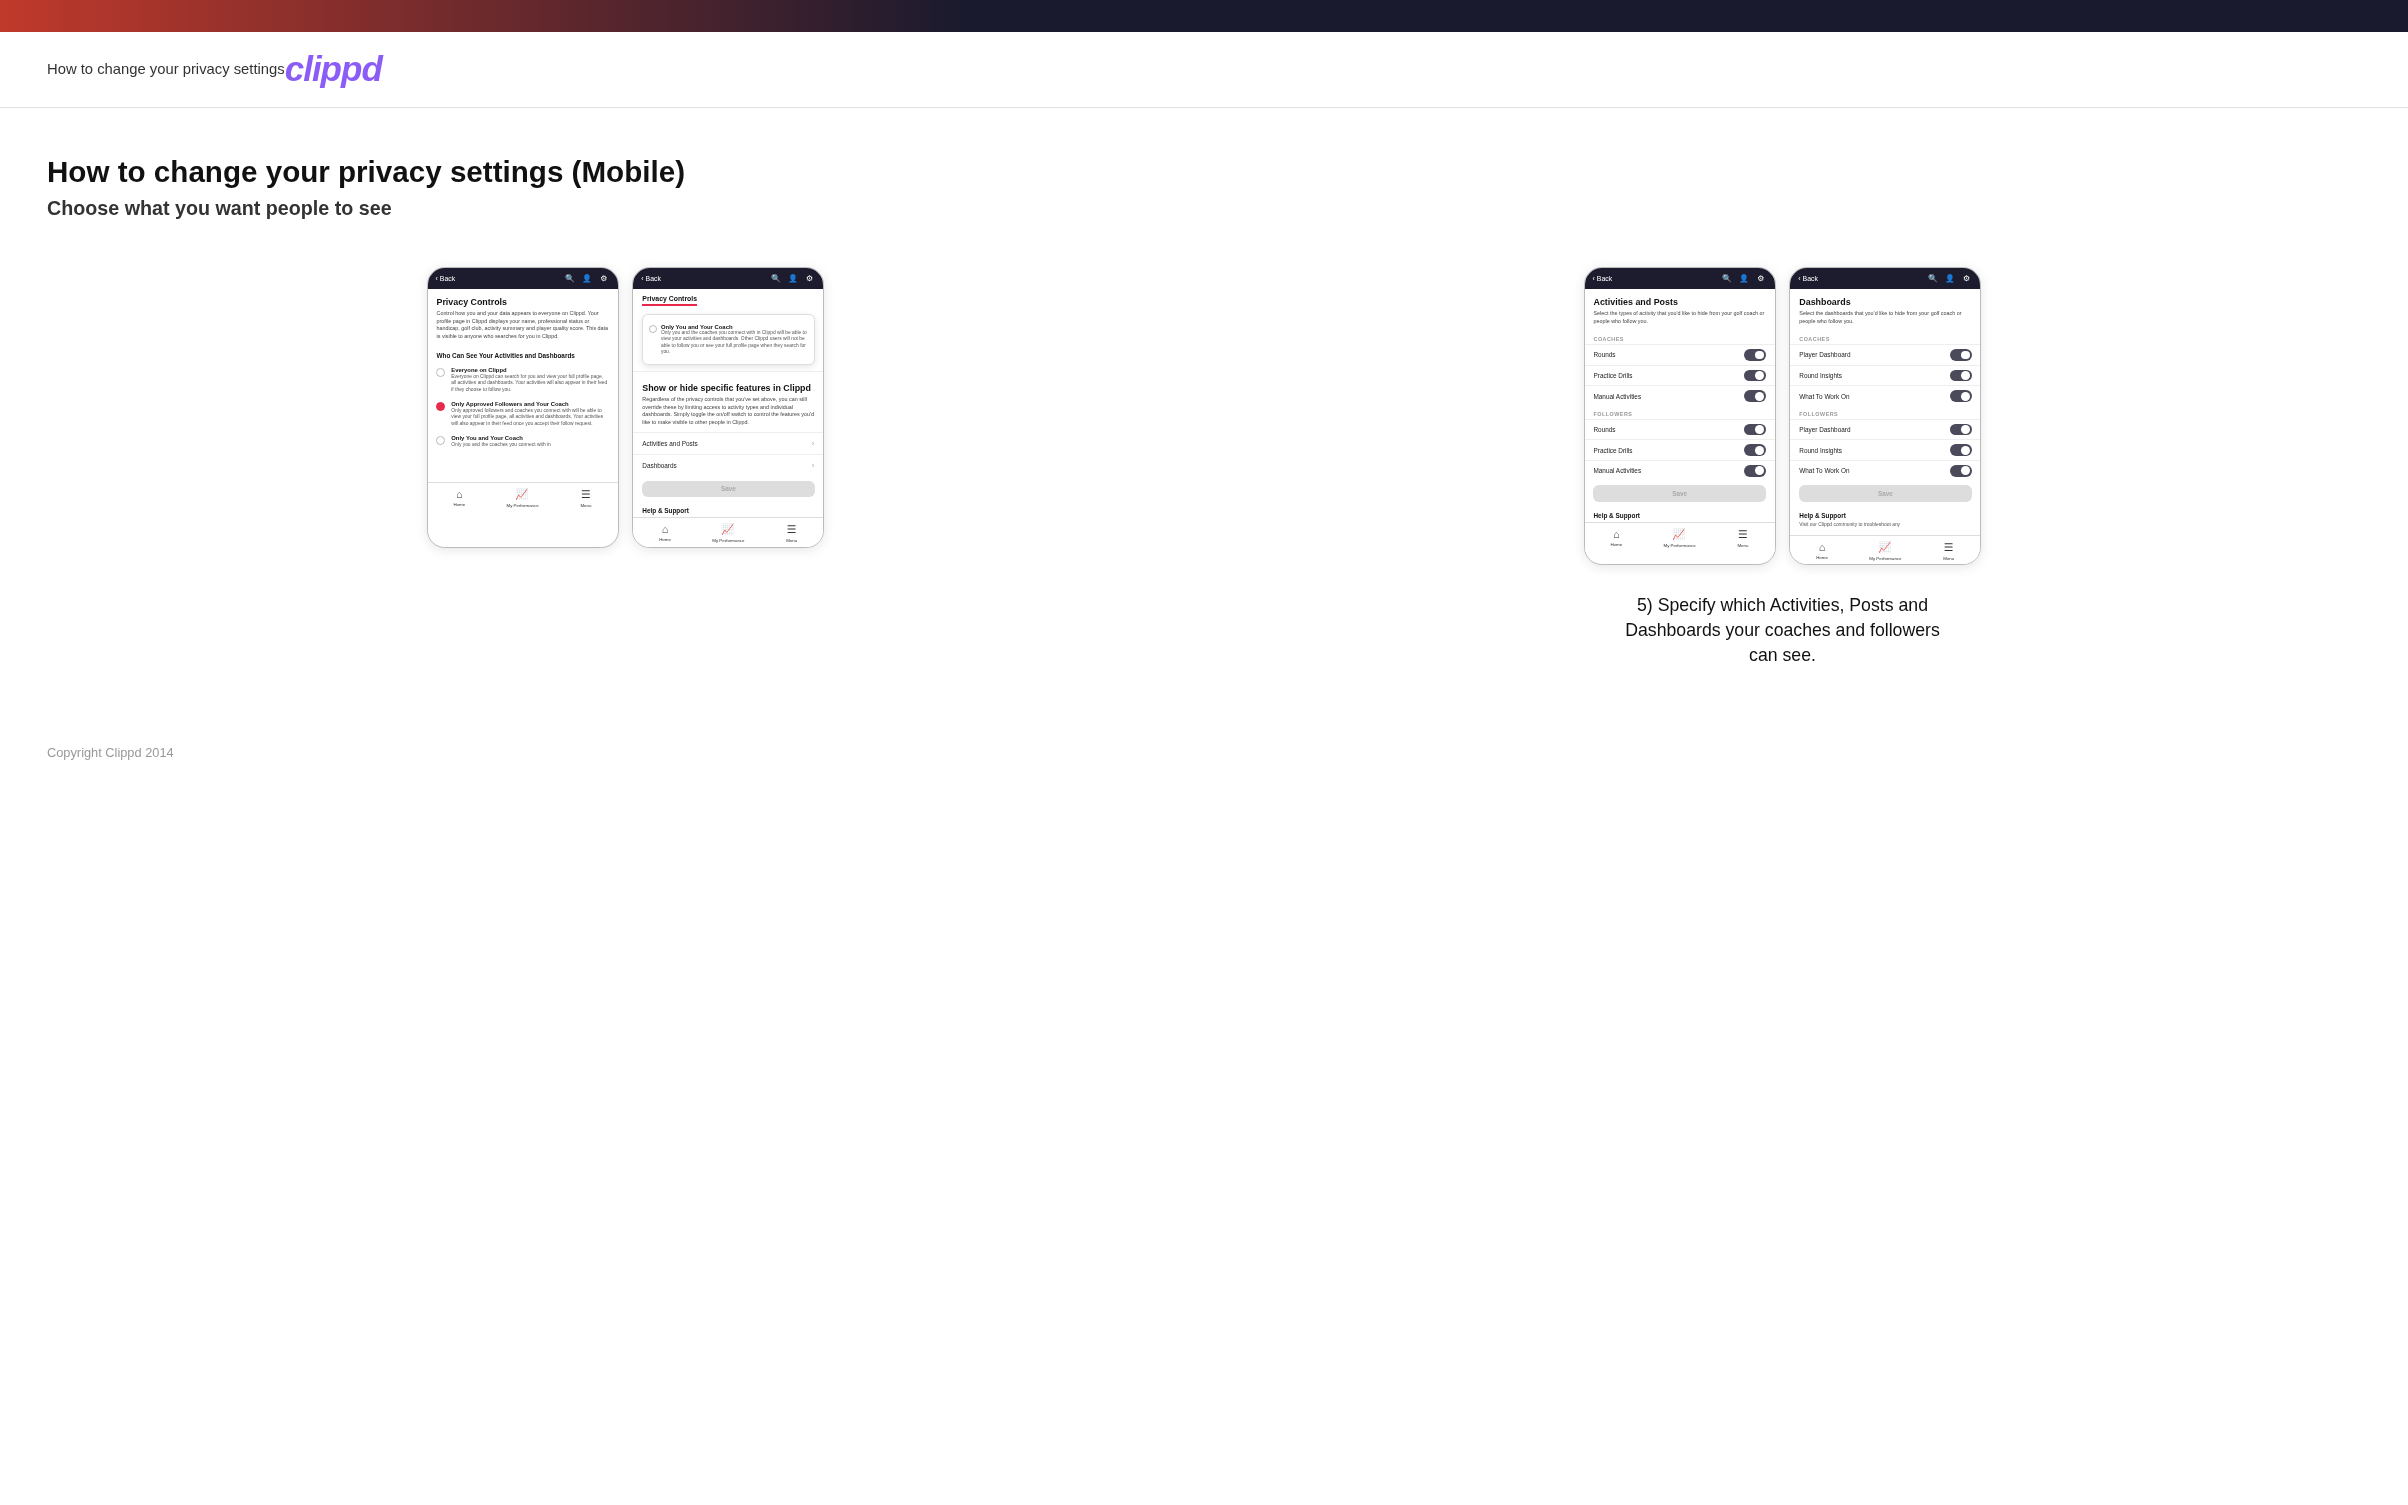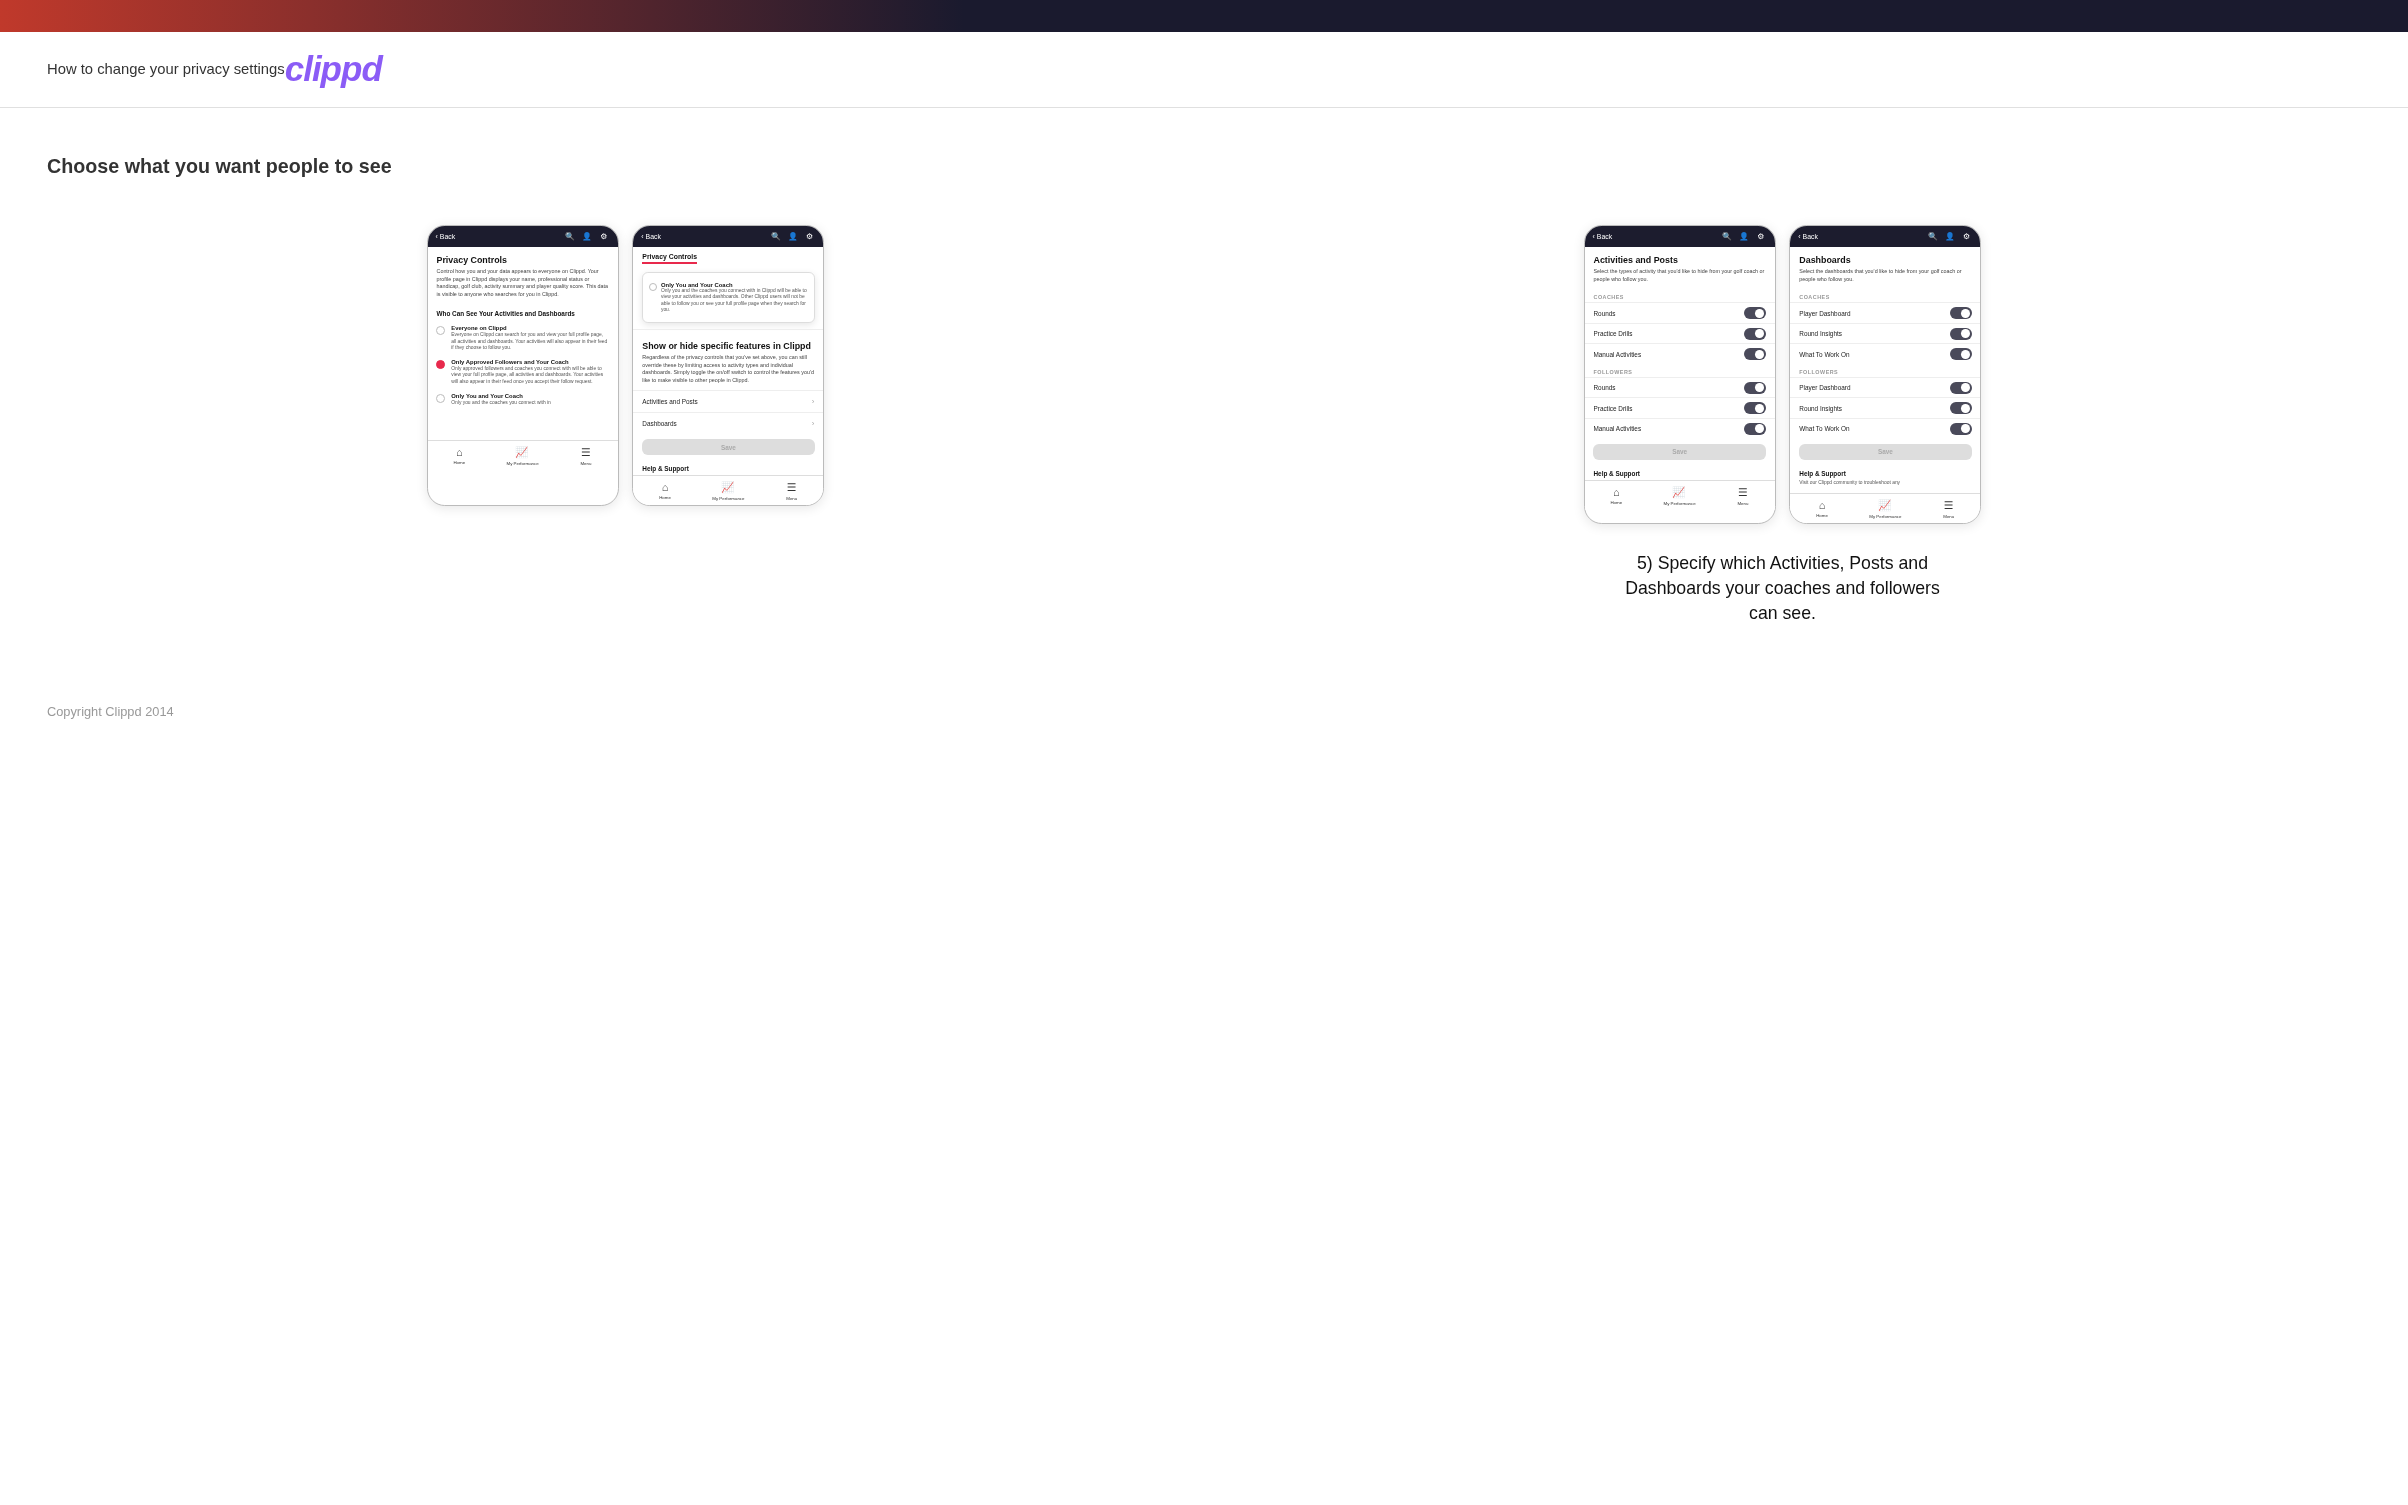--- a/index.html
+++ b/index.html
@@ -344,20 +344,21 @@
 <body>
 
 <div class="top-bar"></div>
 
 <div class="header">
   <span class="header-title">How to change your privacy settings</span>
   <span class="logo">clippd</span>
 </div>
 
 <div class="main">
+  <div class="page-heading">How to change your privacy settings (Mobile)</div>
   <div class="page-subheading">Choose what you want people to see</div>
 
   <div class="screenshots-area">
 
     <div class="group-left">
       <div class="phones-row">
 
         <div class="phone-mockup">
           <div class="phone-topbar">
             <div class="phone-topbar-back">

